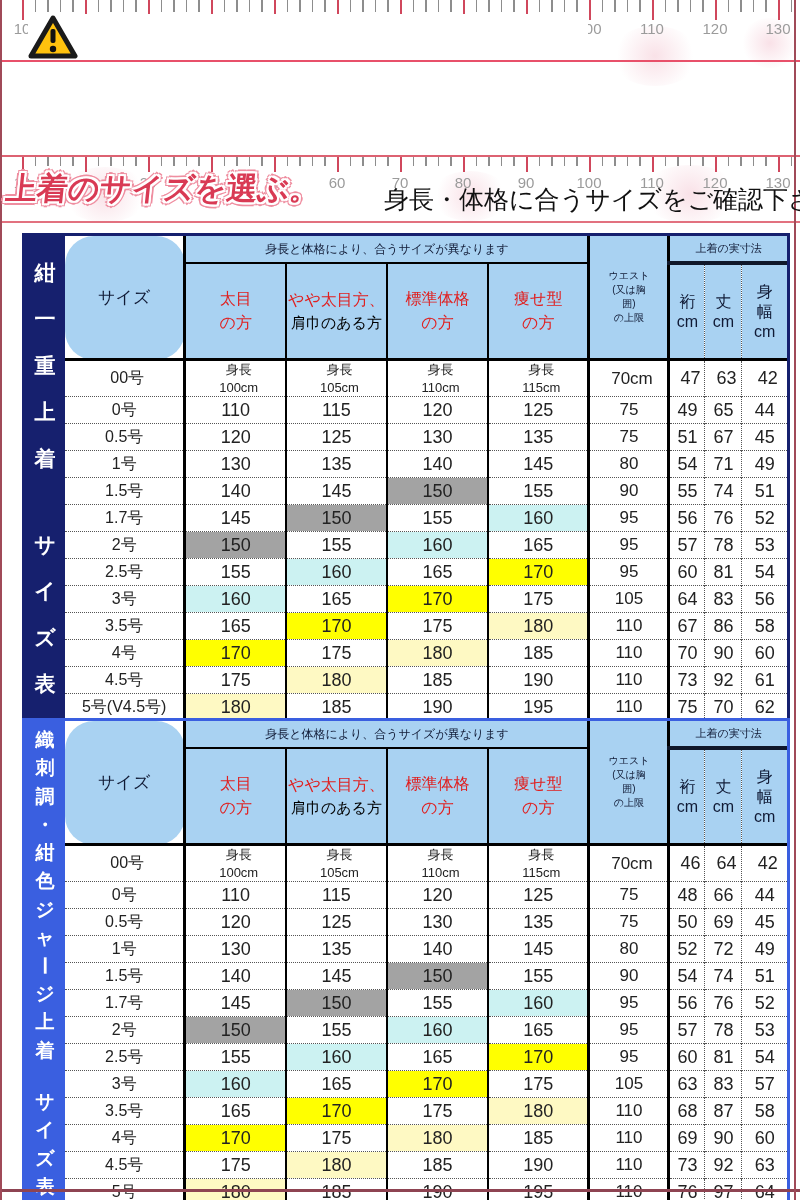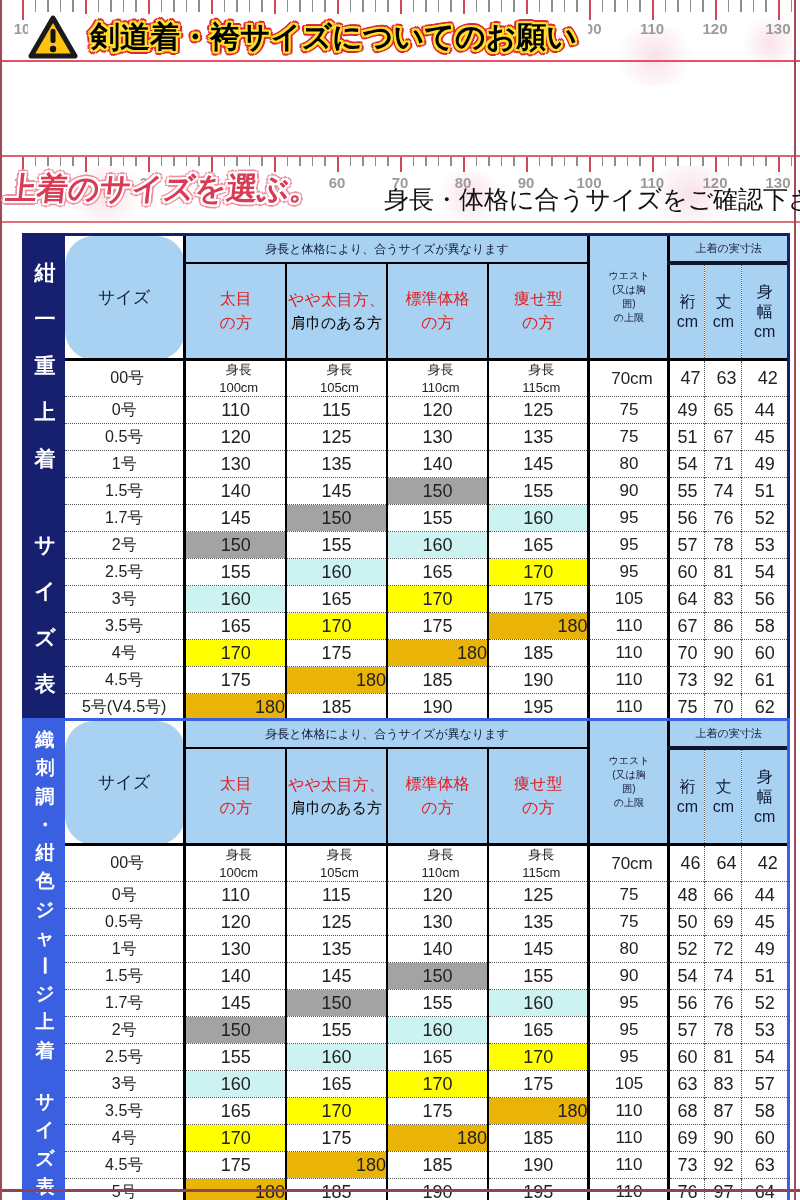--- a/index.html
+++ b/index.html
@@ -11,21 +11,21 @@
   .bottom-rule{position:absolute;left:0;top:1189px;width:800px;height:3px;background:#8e4452;}
 
   
   .petal{position:absolute;border-radius:50%;background:radial-gradient(circle,#f4c9d4 0%,rgba(244,201,212,0) 70%);opacity:.55;}
 
   
   .ruler{position:absolute;left:0;width:800px;}
   .ruler .minor,.ruler .major{position:absolute;top:0;left:22px;right:0;}
   .ruler .minor{height:12px;background:repeating-linear-gradient(90deg,#8d8d8d 0 1.4px,transparent 1.4px 12.6px);}
   .ruler .major{height:20px;background:repeating-linear-gradient(90deg,#d0475c 0 2px,transparent 2px 63px);}
-  .ruler-num{position:absolute;top:20px;transform:translateX(-50%);color:#9b9b9b;font-size:15px;font-weight:bold;}
+  .ruler-num{position:absolute;top:20px;transform:translateX(-50%);color:#9b9b9b;font-size:15px;}
   .ruler-top{top:0;height:60px;}
   .ruler-mid{top:155px;height:70px;border-top:2px solid #dd6272;}
   .ruler-mid .minor{height:9px;}
   .ruler-mid .major{height:15px;}
   .ruler-mid .ruler-num{top:17px;}
 
   .thin-red-1{position:absolute;left:0;top:60px;width:800px;height:2px;background:#e8506a;}
   .thin-red-2{position:absolute;left:0;top:221px;width:800px;height:2px;background:#e2717f;}
 
   
@@ -85,21 +85,21 @@
   .dl1{border-left:1px dotted #555;}  
   tbody td{font-size:18px;color:#222;height:26px;background:#fff;}
   tbody tr.first td{height:34px;padding-left:6px;}
   tbody tr:not(.first) td{border-top:1px dotted #555;}
   td.label{font-size:16px;}
   td.fit.two-line{font-size:13px;line-height:1.35;white-space:pre-line;}
   td.waist{font-size:17px;}
   td.bg-orange{background:#a3a3a3;}
   td.bg-cyan{background:#CCF2F2;}
   td.bg-yellow{background:#FFFF00;}
-  td.bg-green{background:#eab308;text-align:right;}
+  td.bg-green{background:#fef9c3;}
 </style>
 </head>
 <body>
 
 <div class="sheet">
 
   <div class="ruler ruler-top">
     <div class="petal" style="left:610px;top:26px;width:90px;height:60px;"></div>
     <div class="petal" style="left:740px;top:18px;width:60px;height:50px;"></div>
     <div class="minor"></div>
@@ -118,21 +118,20 @@
       <span class="ruler-num" style="left: 715px;">120</span>
       <span class="ruler-num" style="left: 778px;">130</span>
     </div>
 
   <div class="title-box">
     <svg class="warn-icon" width="50" height="46" viewBox="0 0 50 46">
       <path d="M25 4 L47 42 L3 42 Z" fill="#ffc20e" stroke="#1a1a1a" stroke-width="5" stroke-linejoin="round"></path>
       <rect x="22.5" y="15" width="5" height="14" rx="2" fill="#111"></rect>
       <circle cx="25" cy="35" r="3.2" fill="#111"></circle>
     </svg>
-    <span class="warn-title">剣道着・袴サイズについてのお願い</span>
   </div>
   <div class="thin-red-1"></div>
 
 
   <div class="ruler ruler-mid">
     <div class="petal" style="left:60px;top:10px;width:90px;height:55px;"></div>
     <div class="petal" style="left:430px;top:14px;width:80px;height:50px;"></div>
     <div class="petal" style="left:640px;top:8px;width:100px;height:58px;"></div>
     <div class="minor"></div>
     <div class="major"></div>

